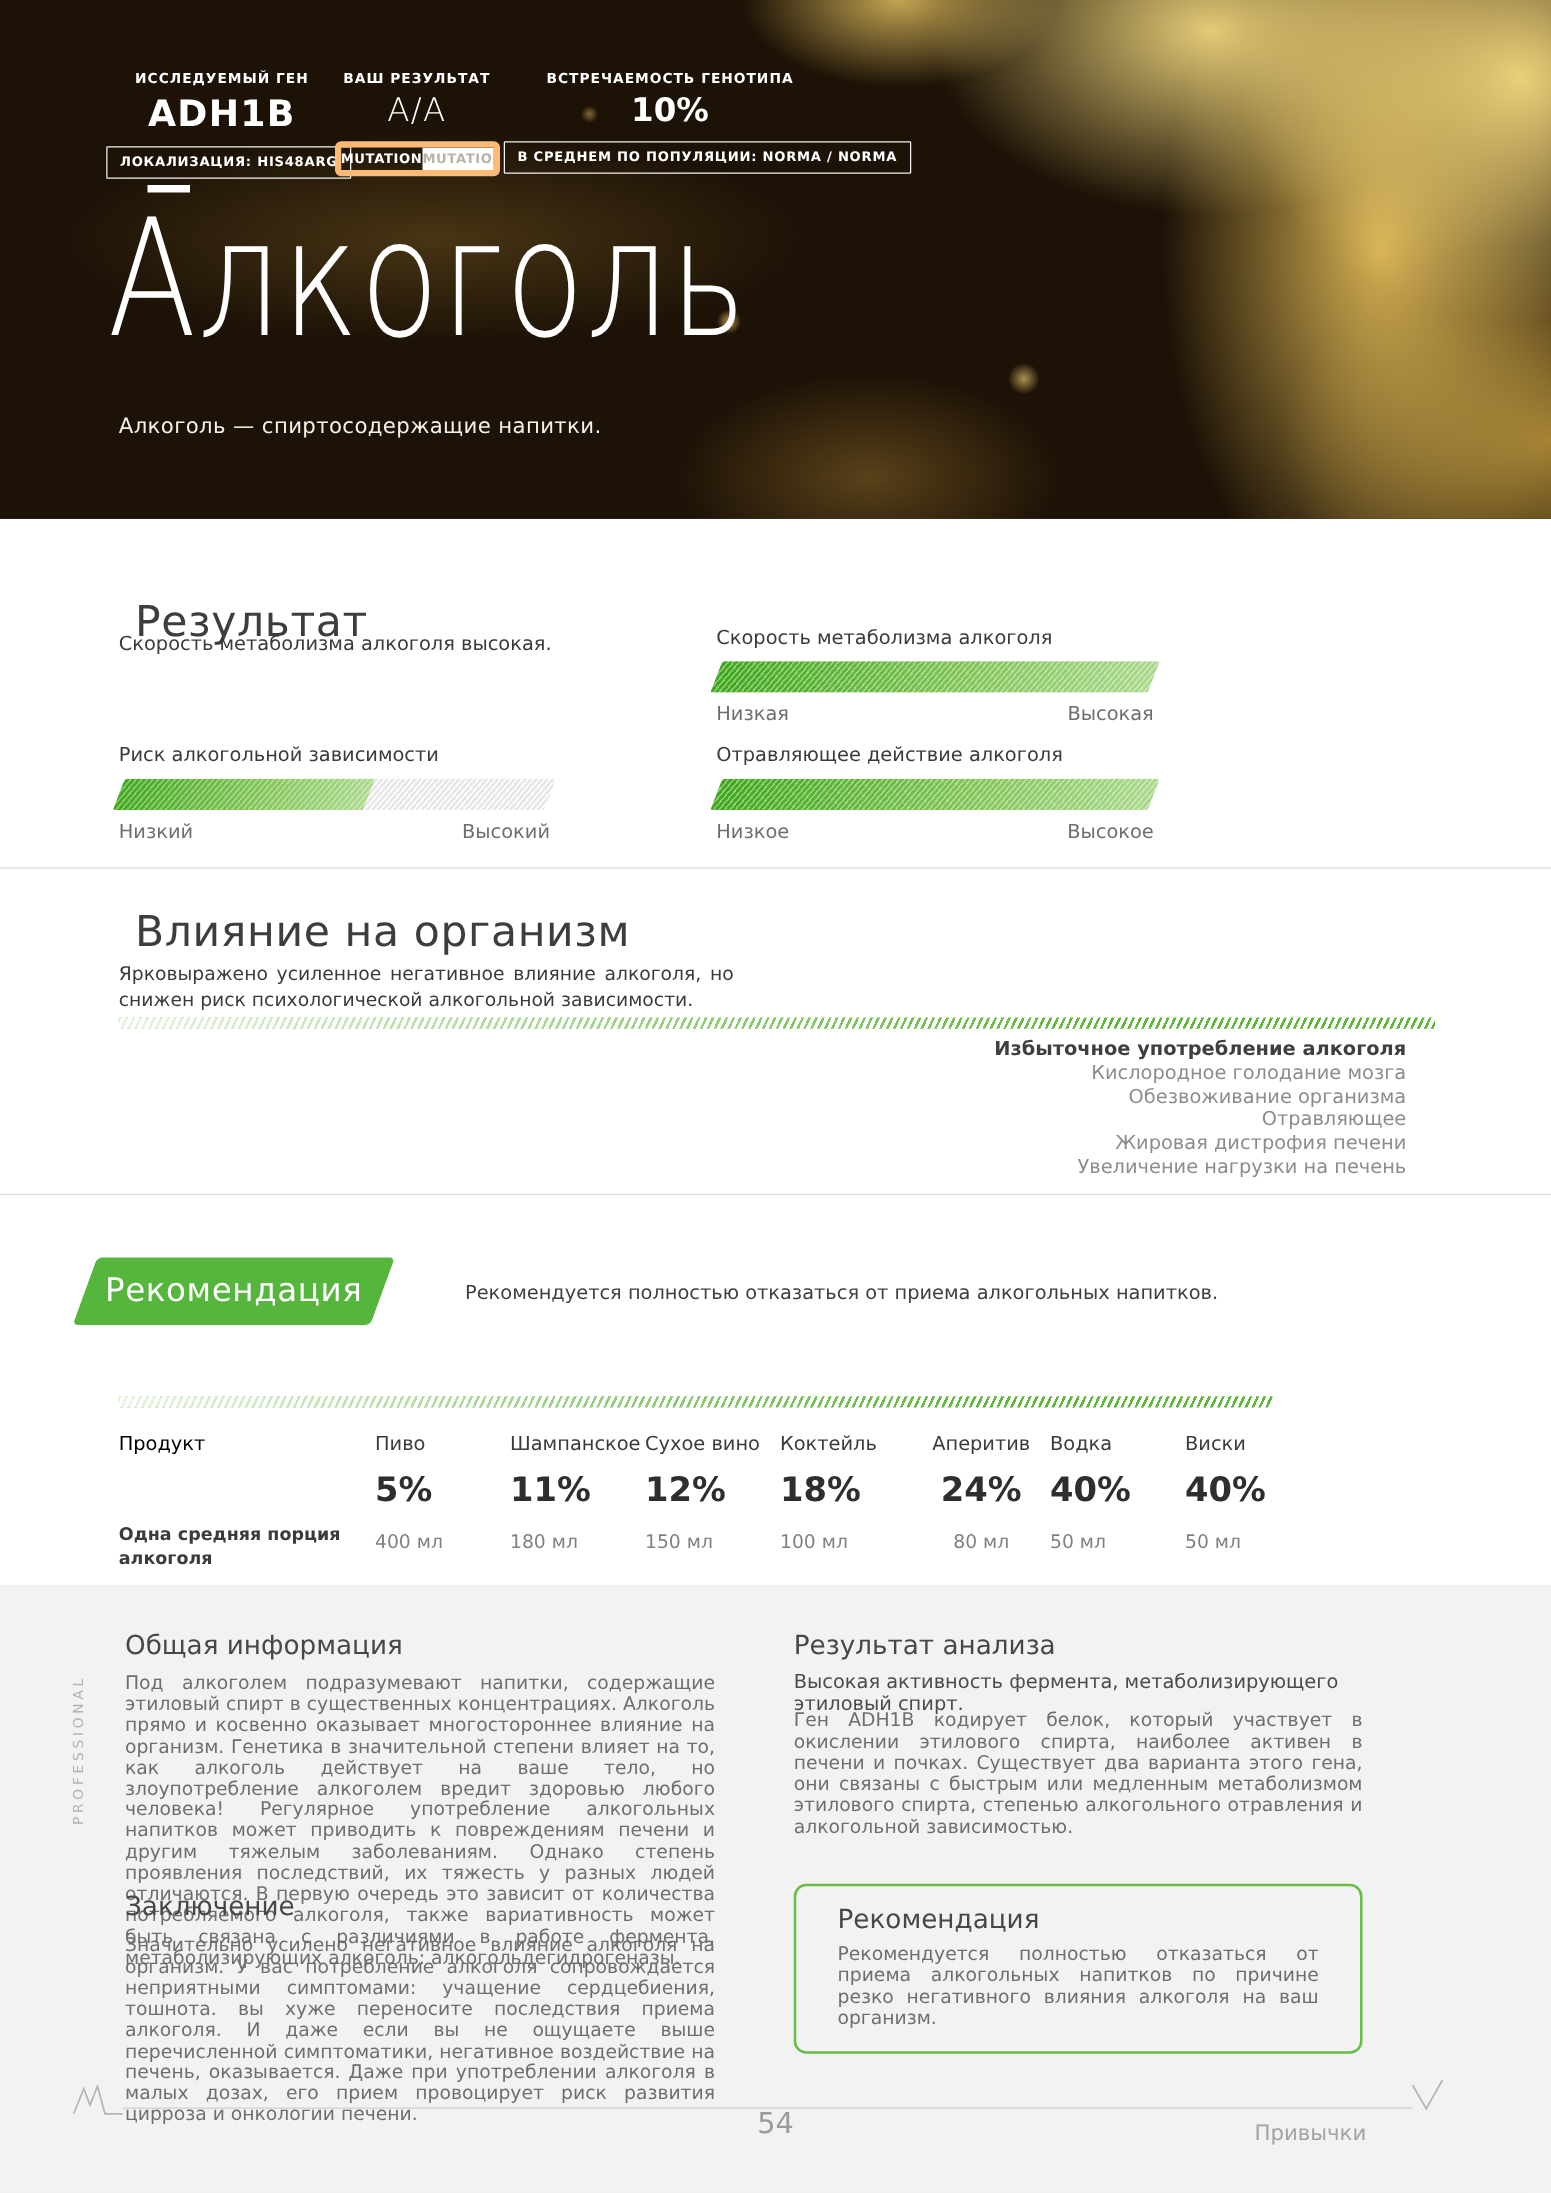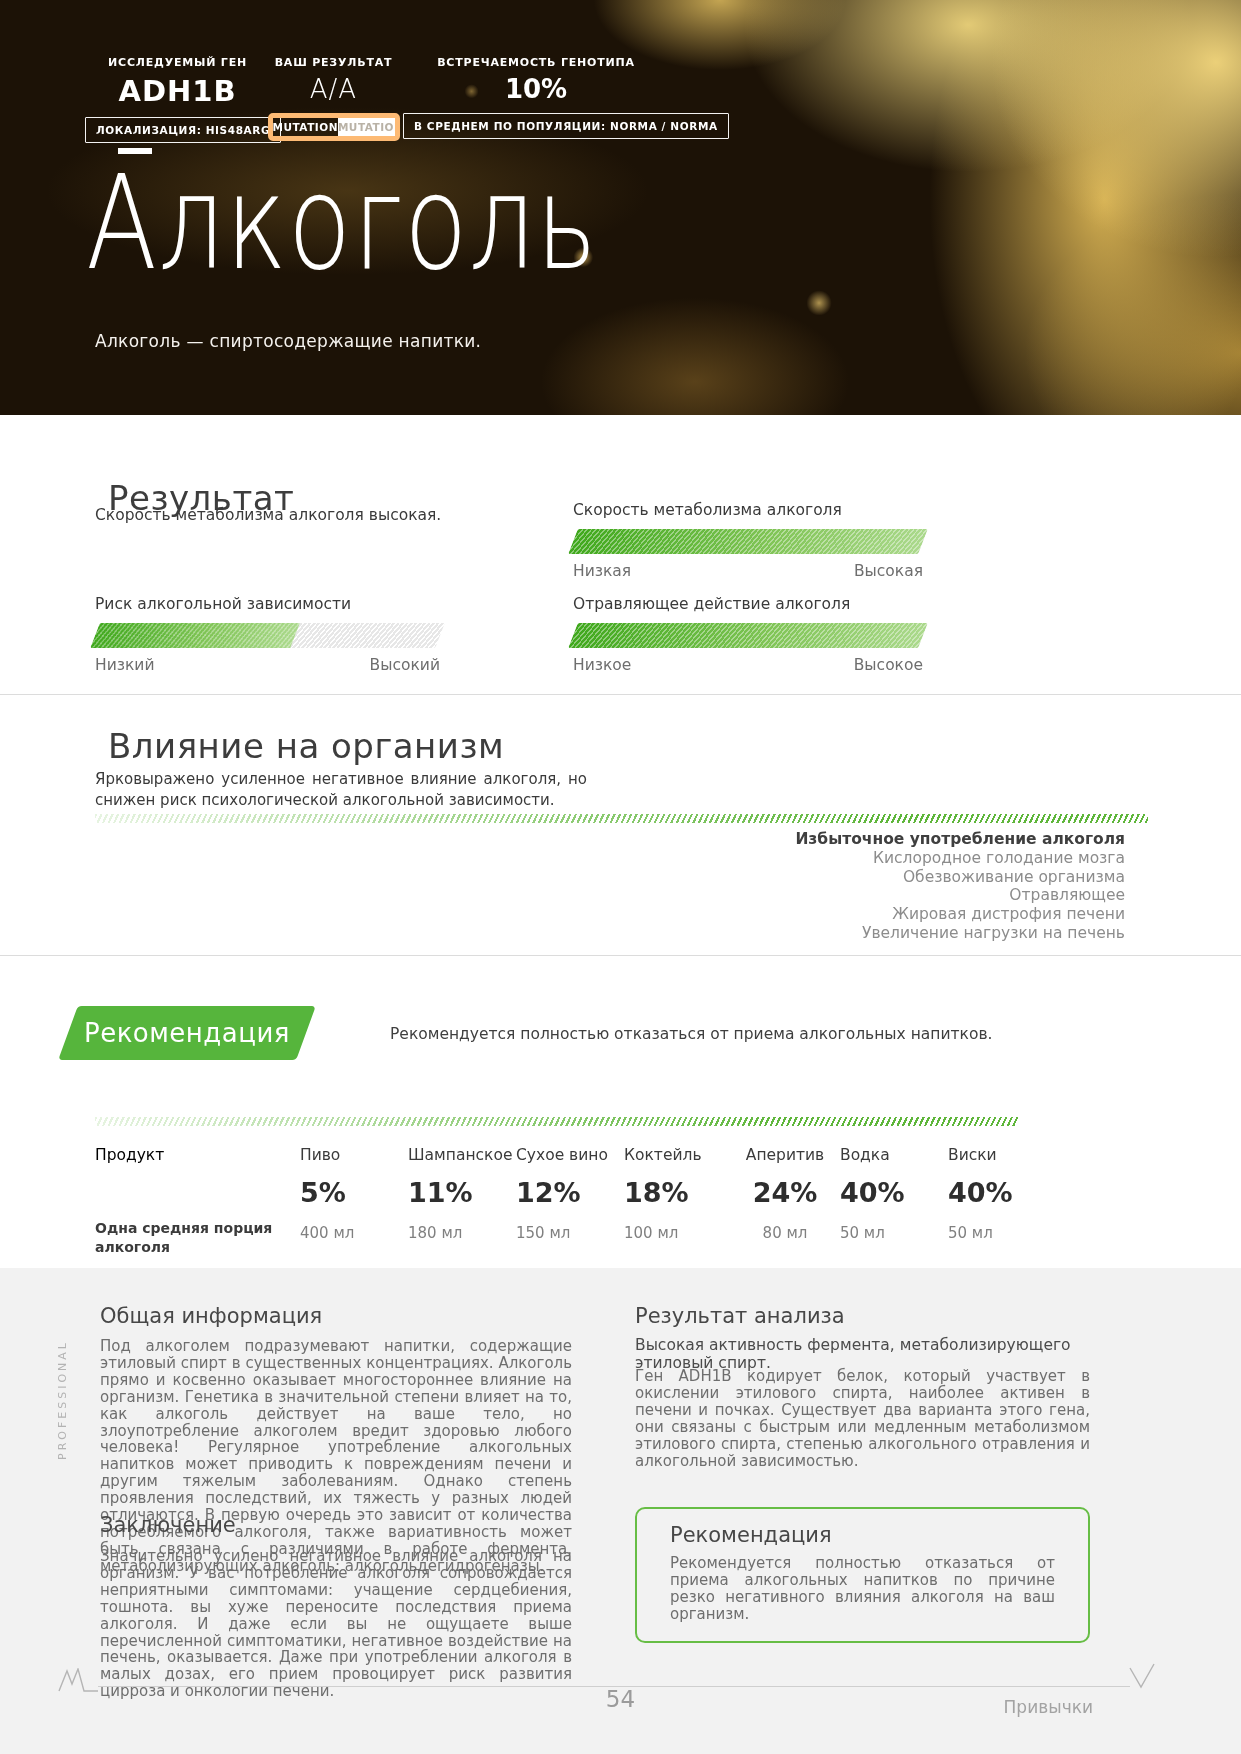--- a/index.html
+++ b/index.html
@@ -93,21 +93,21 @@
   .hatch-2 { left:95px; top:1117px; width:923px; }
   .effects-list { position:absolute; right:116px; top:830px; width:620px;
     text-align:right; font-size:15.5px; line-height:18.8px; color:#8c8c8c; }
   .effects-list > div:first-of-type { color:#3f3f3f; font-weight:bold; }
 
   
   .banner { position:absolute; left:68px; top:1006px; width:238px; height:54px;
     background:#56b53c; border-radius:4px; transform:skewX(-20deg); }
   .banner-inner { position:absolute; inset:0; display:flex; align-items:center; justify-content:center;
     transform:skewX(20deg); color:#ffffff; font-size:26px; letter-spacing:.5px; }
-  .banner-side-text { position:absolute; left:390px; top:1025px; font-size:15.5px; color:#3f3f3f; }
+  .banner-side-text { position:absolute; left:372px; top:1025px; font-size:15.5px; color:#3f3f3f; }
 
   
   .th-product { position:absolute; left:95px; top:1146px; font-size:15.5px; color:#000000; }
   .prod-cols  { position:absolute; left:0; top:1146px; width:1241px; height:120px; }
   .prod-col   { position:absolute; top:0; width:106px; }
   .p-name { font-size:15.5px; color:#3b3b3b; }
   .p-pct  { margin-top:13px; font-size:27px; font-weight:600; color:#2e2e2e; }
   .p-vol  { margin-top:16px; font-size:15px; color:#808080; }
   .row-header { position:absolute; left:95px; top:1219px; width:185px;
     font-size:14px; font-weight:bold; color:#3b3b3b; line-height:1.35; }

